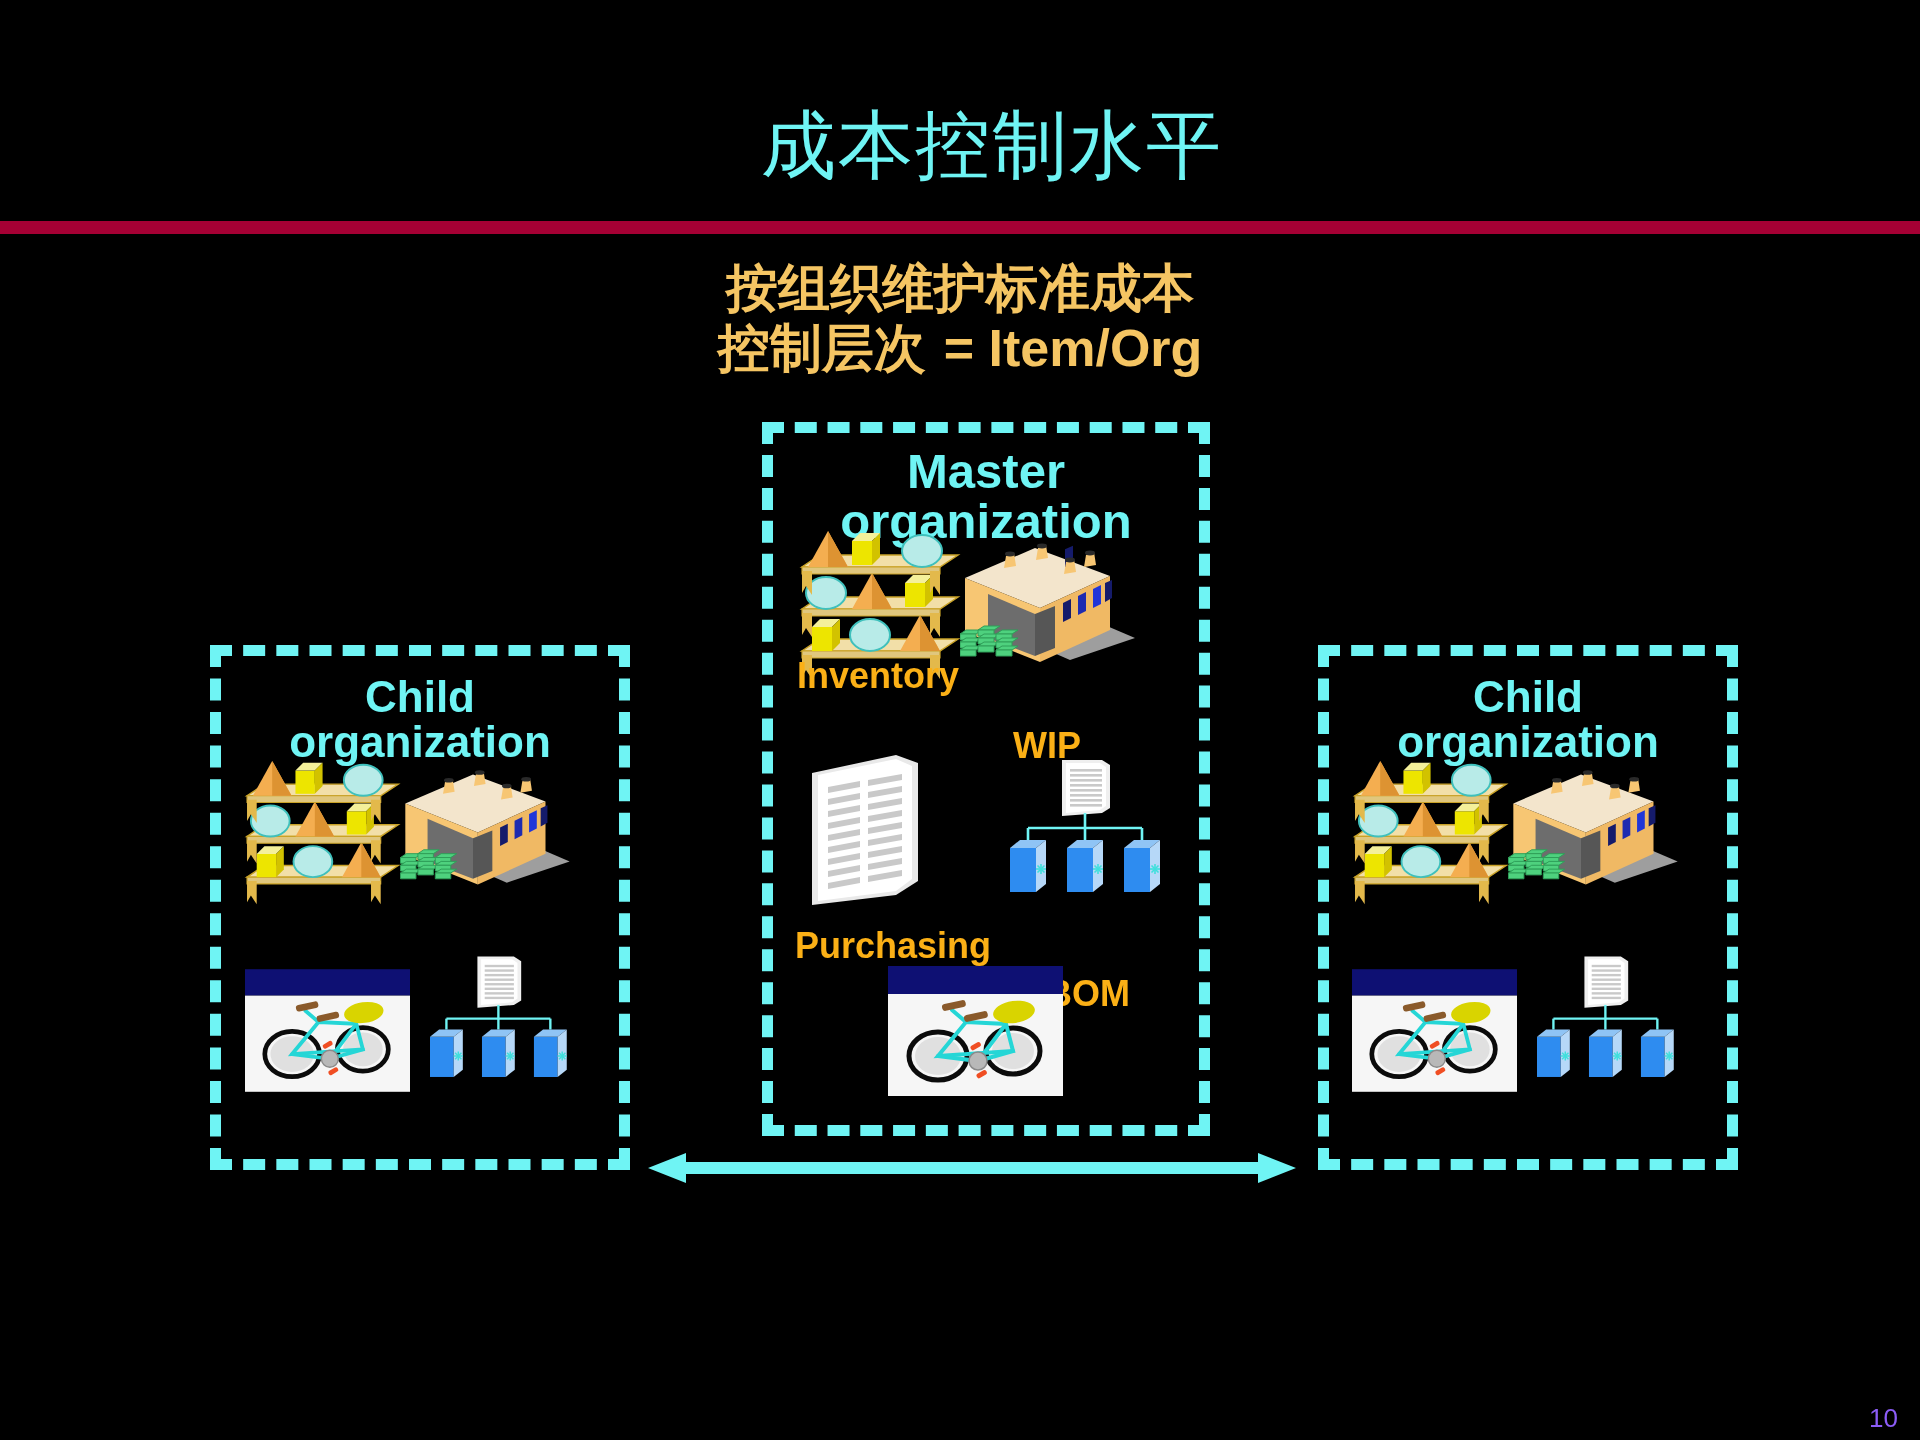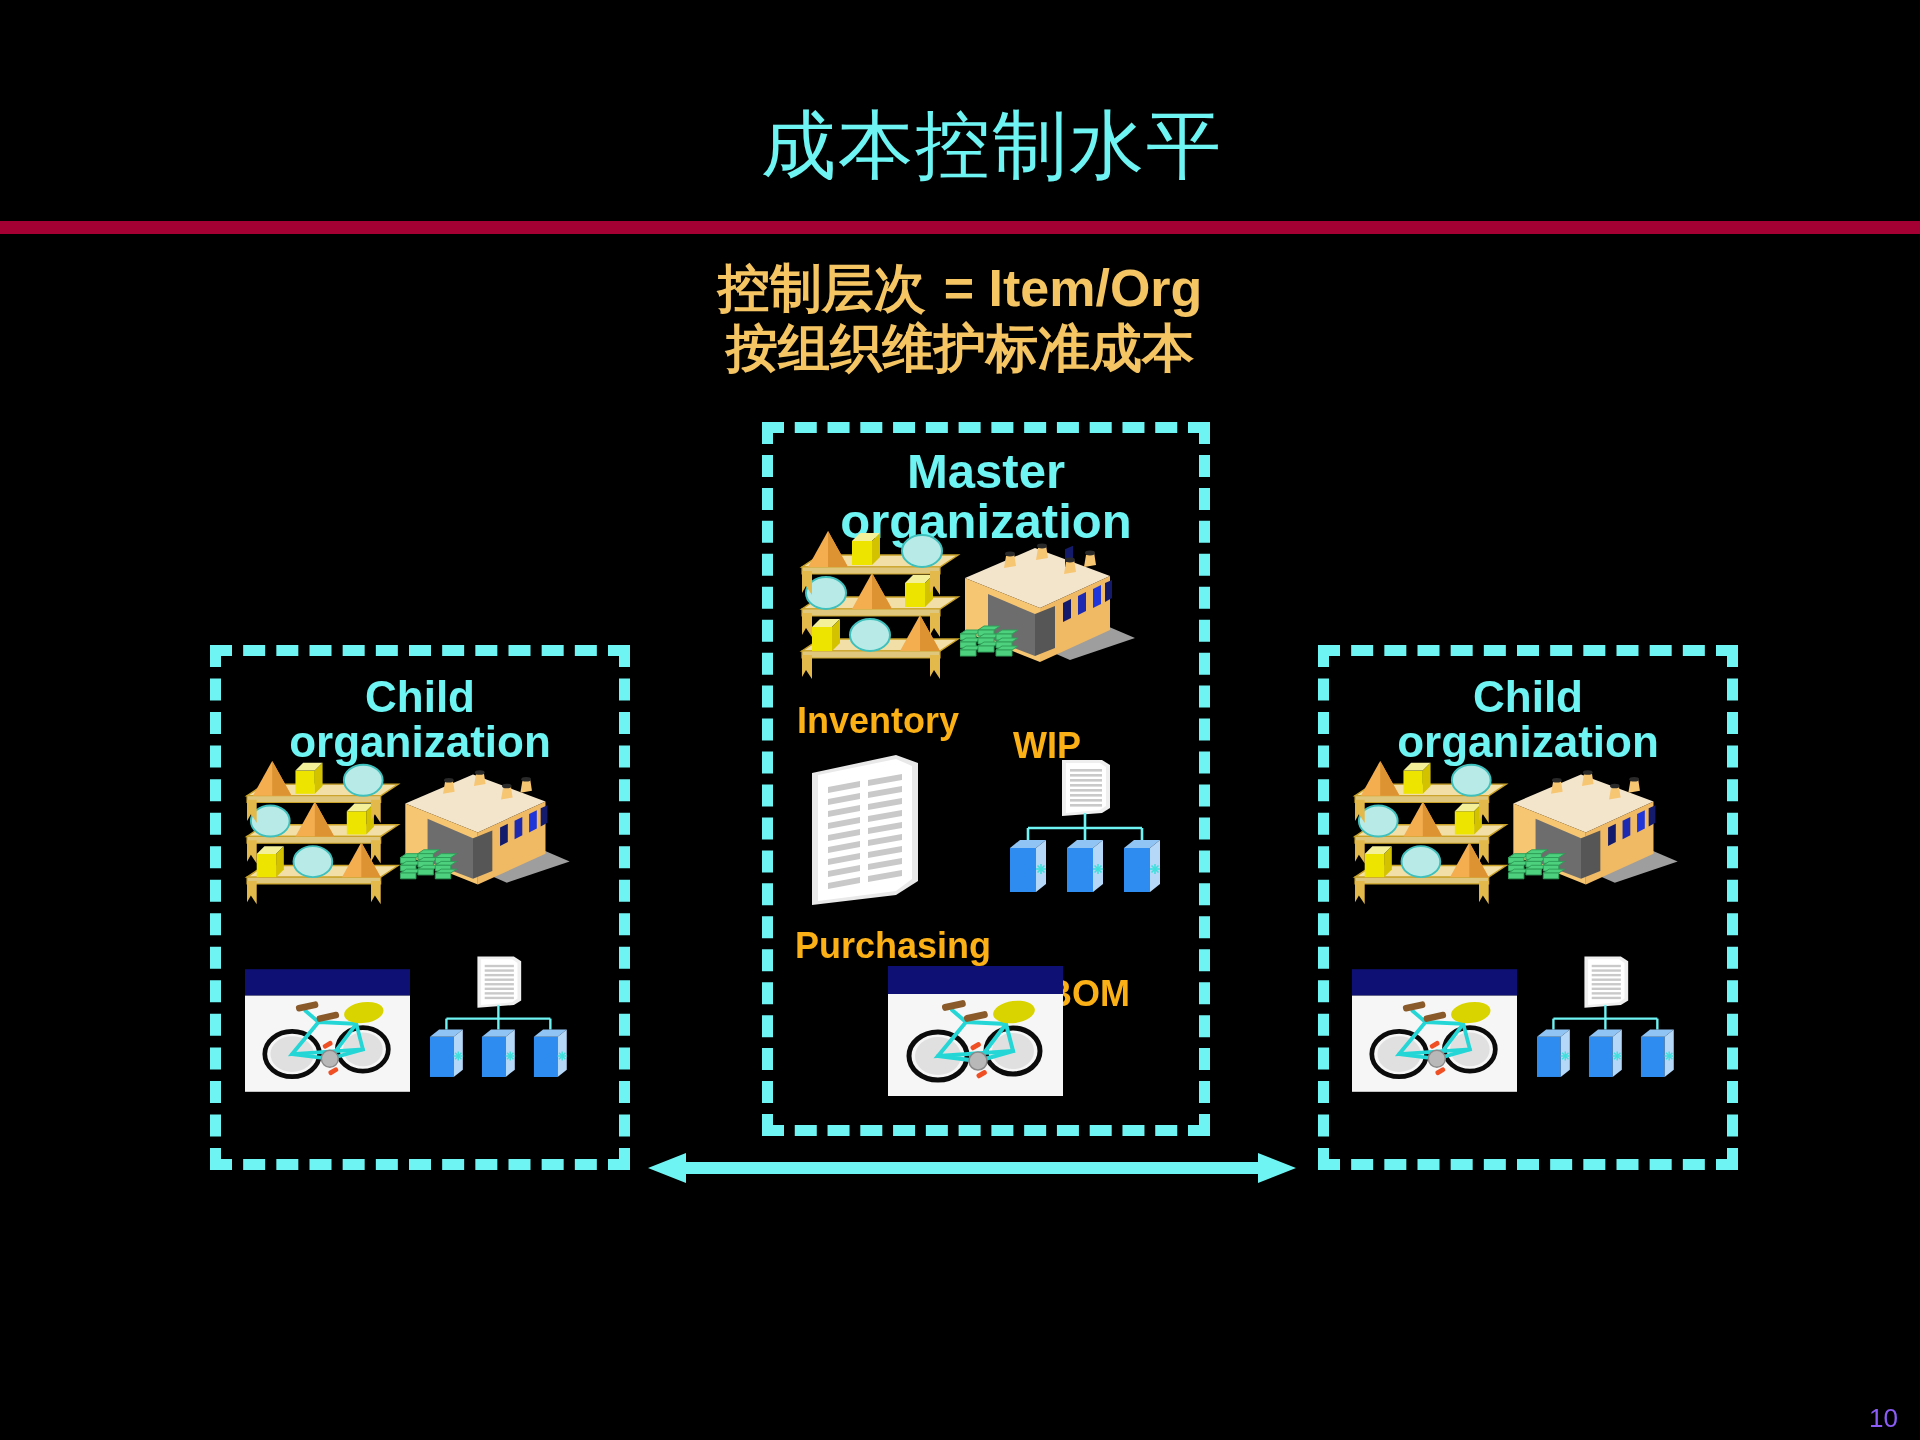--- a/index.html
+++ b/index.html
@@ -75,21 +75,21 @@
 
   
   .mod-label {
     position: absolute;
     color: #FBB016;
     font-weight: 700;
     font-size: 36px;
     font-family: "Liberation Sans", sans-serif;
     white-space: nowrap;
   }
-  #lbl-inventory { left: 797px; top: 700px; }
+  #lbl-inventory { left: 797px; top: 655px; }
   #lbl-wip       { left: 1013px; top: 691px; margin-top: 34px; }
   #lbl-purchasing{ left: 795px; top: 925px; }
   #lbl-bom       { left: 1046px; top: 973px; text-align: right; }
 
   
   #item-def-arrow {
     position: absolute;
     left: 648px; top: 1153px;
     width: 648px; height: 30px;
   }
@@ -118,22 +118,22 @@
 </style>
 </head>
 <body>
 
 <div id="slide">
 
   <div class="slide-title">成本控制水平</div>
   <div class="title-rule"></div>
 
   <div class="subtitle">
+    <span class="ln">按组织维护标准成本</span>
     <span class="ln"><span>控制层次 </span><span class="lat">= Item/Org</span></span>
-    <span class="ln">按组织维护标准成本</span>
   </div>
 
   <div class="org-box" id="master-box">
     <div class="org-label">
       <span>Master</span><br>
       <span>organization</span>
     </div>
   </div>
 
   <svg class="art" style="left:790px; top:527px;" width="185" height="160" viewBox="0 0 185 160">

